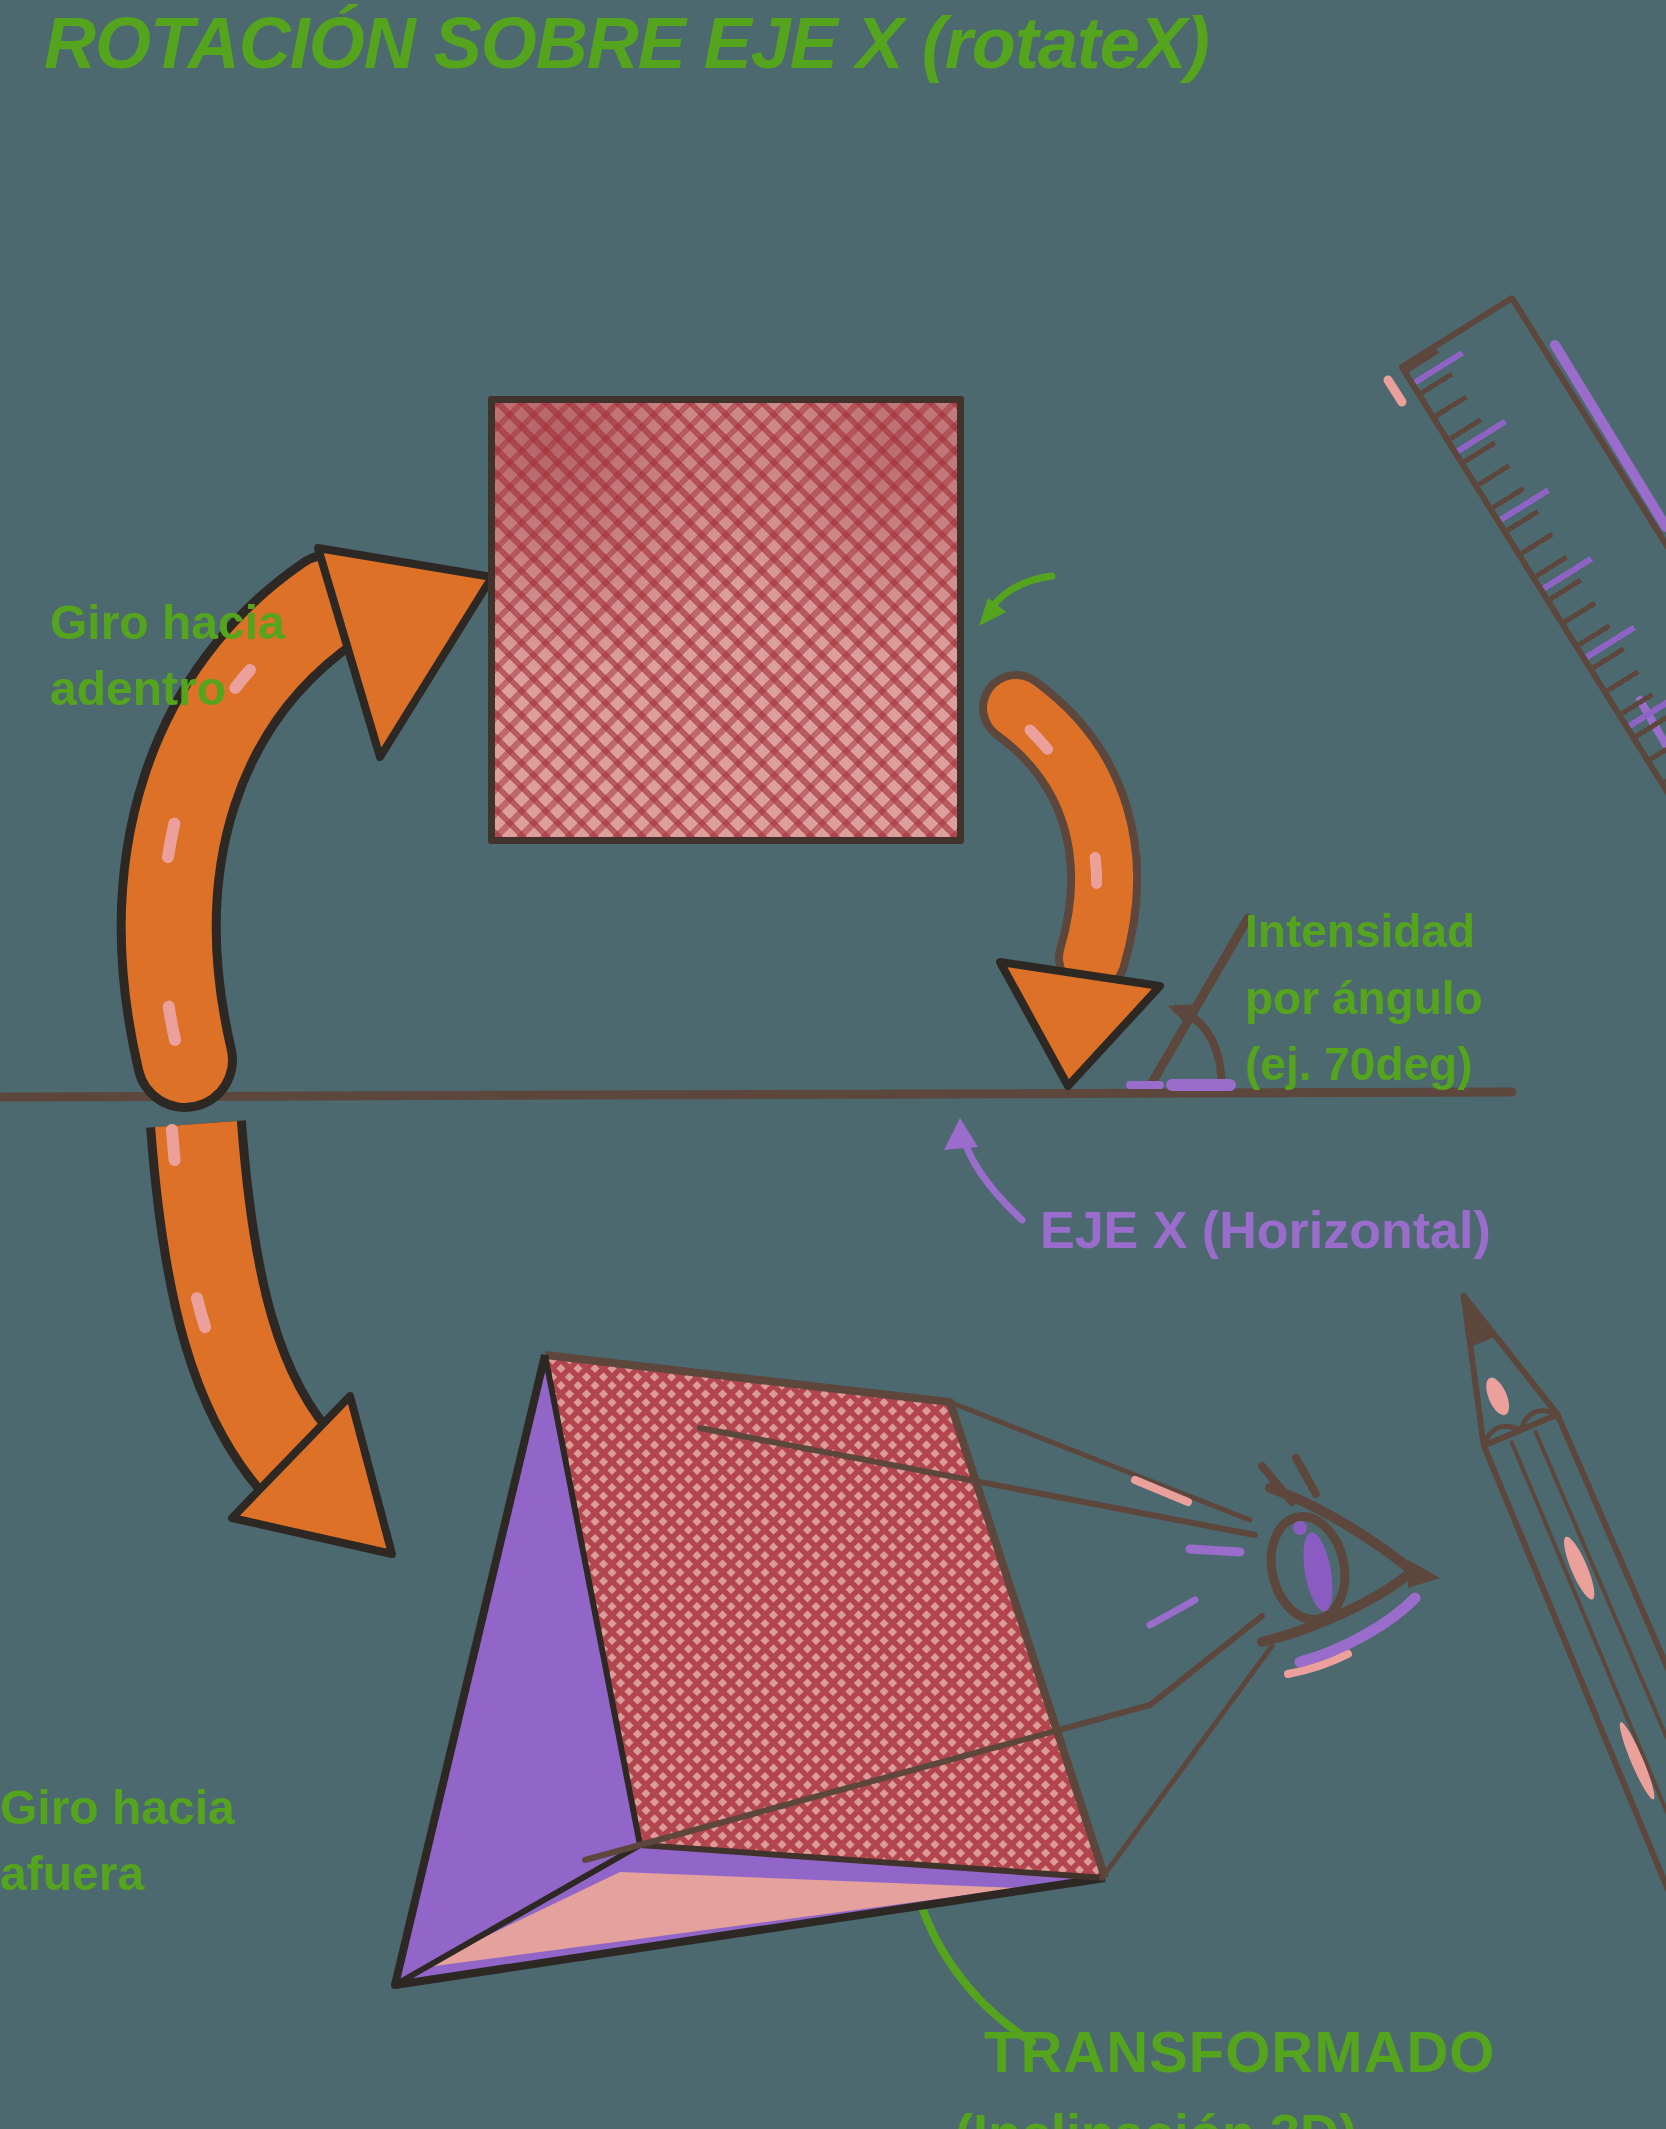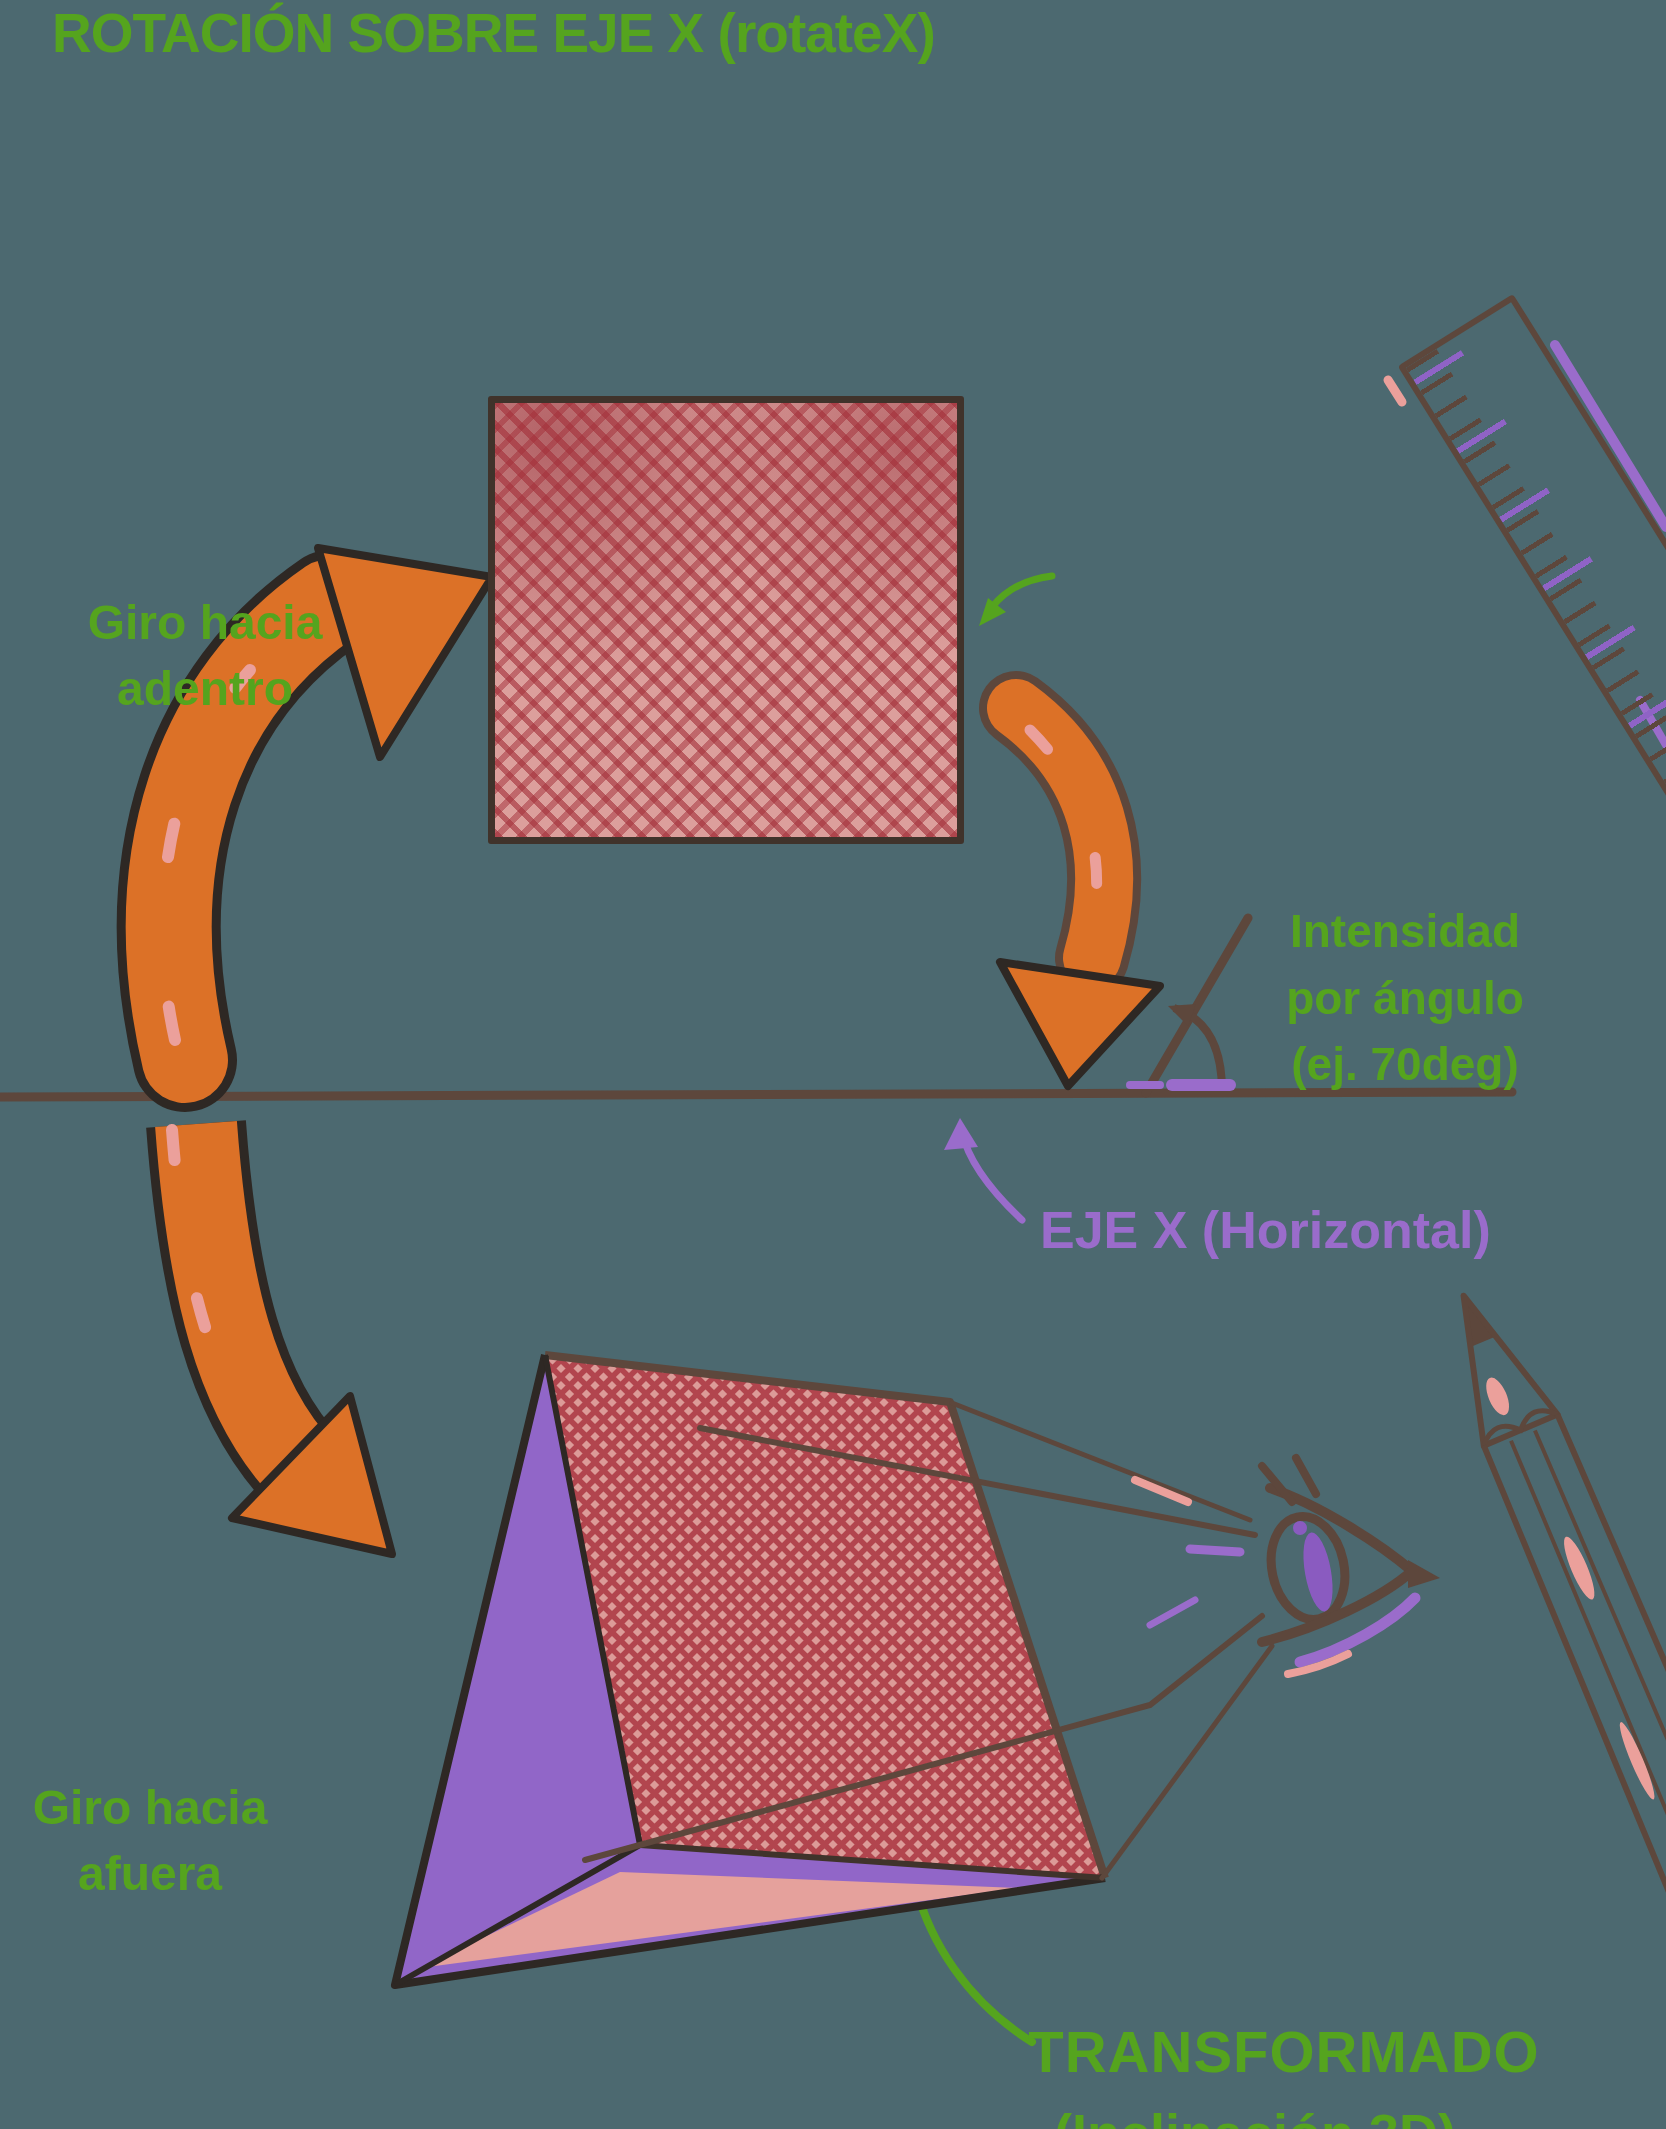--- a/index.html
+++ b/index.html
@@ -9,22 +9,22 @@
   html,body{margin:0;padding:0;background:#222;}
   .stage{
     position:relative; width:1666px; height:2129px; overflow:hidden;
     background:var(--background);
     font-family:"Liberation Sans", sans-serif;
   }
   .stage svg{position:absolute;left:0;top:0;}
   .txt{position:absolute; white-space:pre-line; line-height:1.38;}
   .green{color:var(--green); font-weight:600;}
   .purpletxt{color:var(--purple); font-weight:600;text-align:center;}
-  .center{text-align:center;}
-  .title{left:52px; top:2px; font-size:55px; letter-spacing:-1px; line-height:1.15;}
+  .center{}
+  .title{left:44px; top:2px; font-size:72px; letter-spacing:-1px; line-height:1.15;font-style:italic;}
   .giro-adentro{left:50px; top:590px; width:310px; font-size:48px;}
   .original{left:1058px; top:560px; font-size:52px; line-height:1.42;}
   .intensidad{left:1245px; top:862px; width:320px; font-size:46px; line-height:1.45;margin-top:36px;}
   .ejex{left:1040px; top:1195px; font-size:52px;}
   .giro-afuera{left:0px; top:1775px; width:300px; font-size:48px;}
   .percepcion{left:1190px; top:1672px; width:400px; font-size:46px;}
   .transformado{left:984px; top:2012px; width:600px; font-size:58px; letter-spacing:1px;}
   .inclinacion{left:955px; top:2096px; width:600px; font-size:54px;}
 
   

